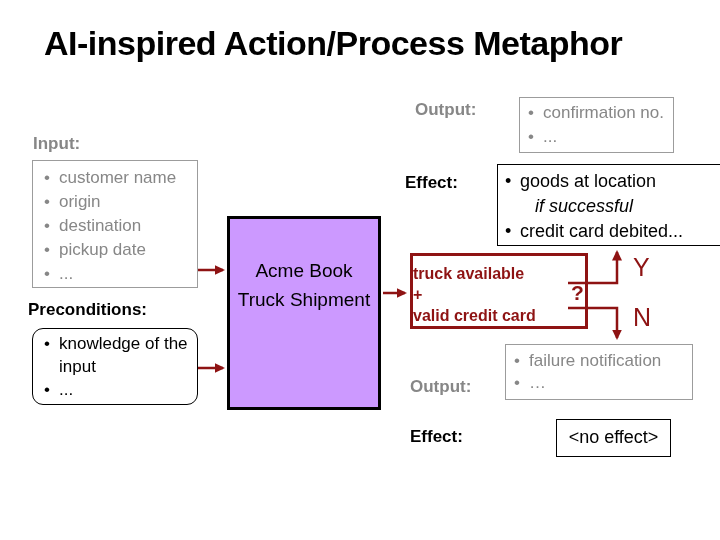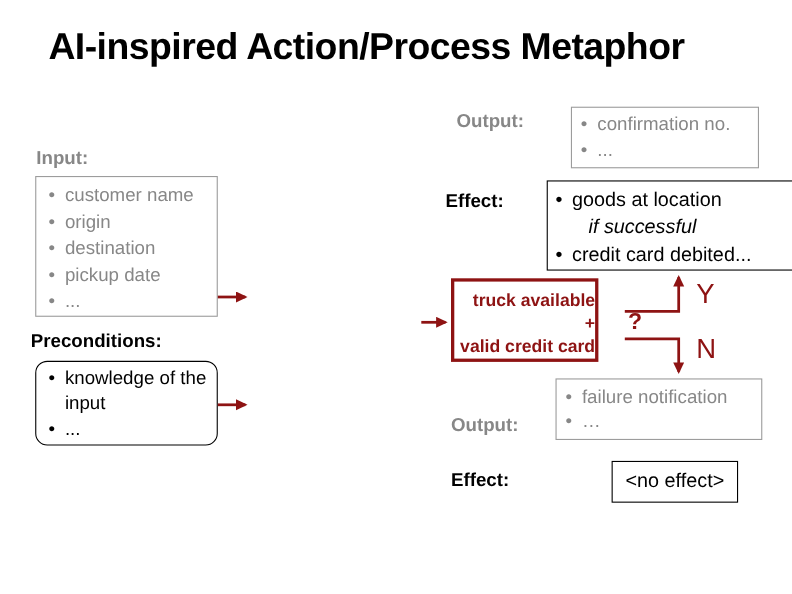--- a/index.html
+++ b/index.html
@@ -18,25 +18,25 @@
   ul.blist{list-style:none;margin:0;padding:0;}
   ul.blist li{position:relative;padding-left:17px;}
   ul.blist li::before{content:"\2022";position:absolute;left:2px;}
   .cont{padding-left:32px;font-style:italic;}
   .inputbox{left:32px;top:160px;width:166px;height:128px;padding:5px 0 0 9px;font-size:17px;line-height:24px;}
   .precondbox{left:32px;top:328px;width:166px;height:77px;padding:3px 8px 0 9px;font-size:17px;line-height:23px;border-width:1.5px;border-radius:11px;}
   .actionbox{
     left:227px;top:216px;width:154px;height:194px;border:3px solid #000;
     background:var(--purple,#CC99FF);text-align:center;font-size:19px;line-height:29px;padding-top:37px;
   }
-  .outtopbox{left:519px;top:97px;width:171px;height:56px;padding:3px 0 0 6px;font-size:17px;line-height:24px;}
+  .outtopbox{left:519px;top:97px;width:155px;height:56px;padding:3px 0 0 6px;font-size:17px;line-height:24px;}
   .efftopbox{left:497px;top:164px;width:247px;height:82px;padding:4px 0 0 5px;font-size:18px;line-height:25px;border-width:1.5px;}
   .decisionbox{
-    left:410px;top:253px;width:134px;height:76px;border:3px solid var(--dark-red,#8E1313);
-    color:var(--dark-red,#8E1313);font-size:16px;font-weight:bold;text-align:right;line-height:21px;padding-top:7px;
+    left:410px;top:253px;width:178px;height:76px;border:3px solid var(--dark-red,#8E1313);
+    color:var(--dark-red,#8E1313);font-size:16px;font-weight:bold;text-align:left;line-height:21px;padding-top:7px;
   }
   .failbox{left:505px;top:344px;width:188px;height:56px;padding:5px 0 0 6px;font-size:17px;line-height:22px;}
   .noeffectbox{left:556px;top:419px;width:115px;height:38px;border-width:1.5px;font-size:18px;text-align:center;line-height:35px;}
   .dr{color:var(--dark-red,#8E1313);}
   .qmark{left:571px;top:281px;font-size:21px;font-weight:bold;}
   .ylabel{left:633px;top:253px;font-size:25px;}
   .nlabel{left:633px;top:303px;font-size:25px;}
   svg.arrows{position:absolute;left:0;top:0;pointer-events:none;}
   svg.arrows path{stroke:var(--dark-red,#8E1313);stroke-width:2.5;fill:none;}
   #ah path{fill:var(--dark-red,#8E1313);stroke:none;}
@@ -60,20 +60,24 @@
   </div>
 
   <div class="abs lbl" style="left:28px;top:300px;text-align:right;">Preconditions:</div>
   <div class="bx precondbox">
     <ul class="blist">
       <li>knowledge of the input</li>
       <li>...</li>
     </ul>
   </div>
 
+  <div class="bx actionbox">
+    <div>Acme Book</div>
+    <div>Truck Shipment</div>
+  </div>
 
   <div class="abs lbl gray" style="left:415px;top:100px;">Output:</div>
   <div class="bx graybx outtopbox">
     <ul class="blist">
       <li>confirmation no.</li>
       <li>...</li>
     </ul>
   </div>
 
   <div class="abs lbl" style="left:405px;top:173px;">Effect:</div>

